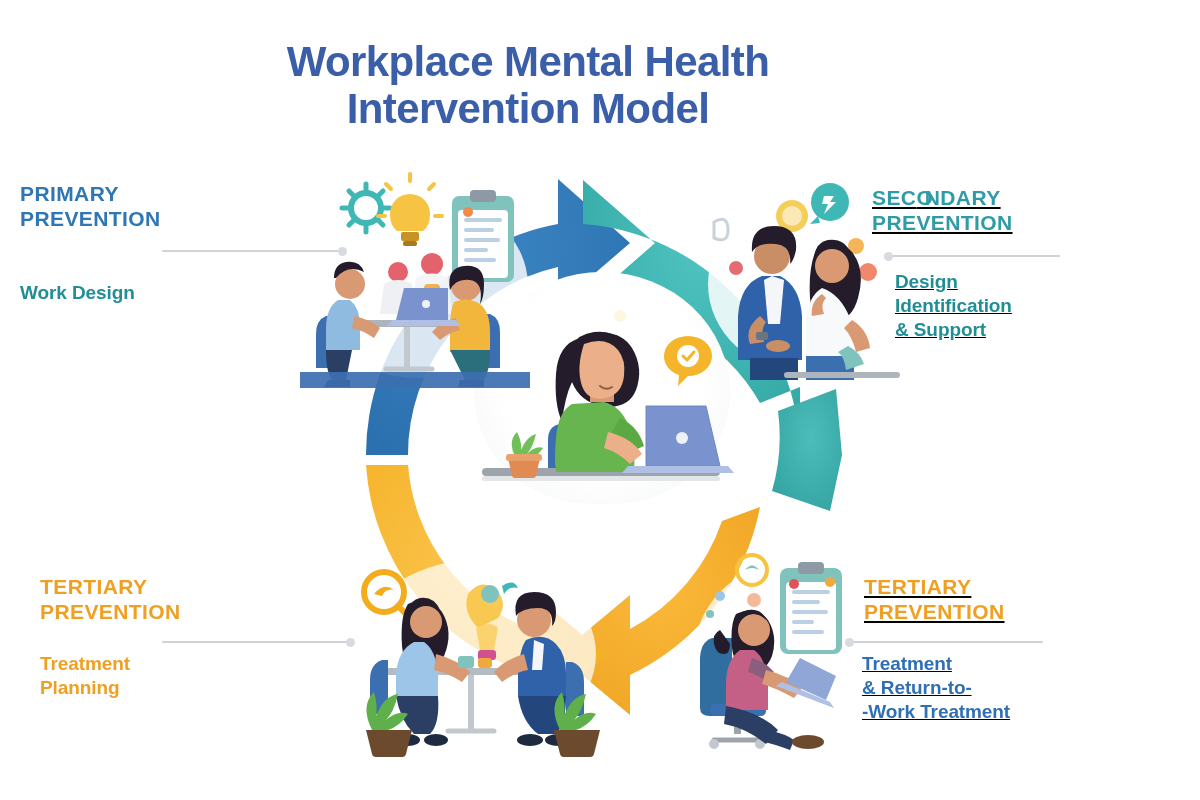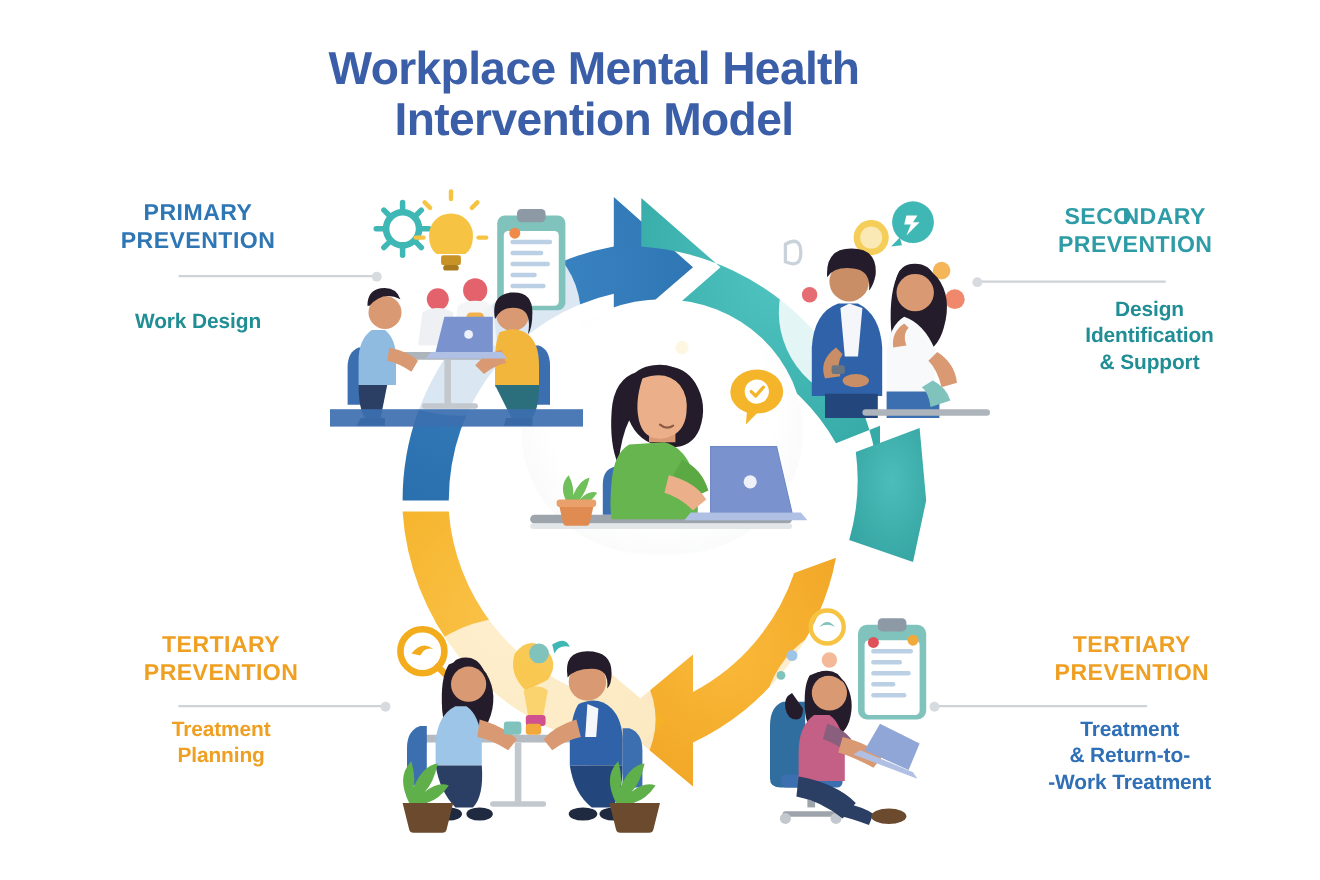--- a/index.html
+++ b/index.html
@@ -7,21 +7,21 @@
     width:1200px;height:800px;
     background:#ffffff;
     font-family:"Liberation Sans",sans-serif;
     overflow:hidden;
     position:relative;
   }
   #stage{position:absolute;inset:0;}
 
   
   .title{
-    position:absolute;left:12px;top:38px;width:1056px;
+    position:absolute;left:0;top:38px;width:1056px;
     text-align:center;
     font-size:42px;font-weight:bold;
     line-height:1.12;
     color:#3B5EA8;
     letter-spacing:-0.6px;
   }
 
   
   .ring{position:absolute;left:330px;top:155px;width:540px;height:600px;}
   .ring svg{display:block;width:540px;height:600px;overflow:visible;}
@@ -42,22 +42,22 @@
   
   .label{position:absolute;}
   .label .kicker{
     font-size:21px;font-weight:bold;line-height:1.18;
     letter-spacing:.4px;
   }
   .label .sub{
     font-size:19px;font-weight:bold;line-height:1.25;
     letter-spacing:-0.1px;
   }
-  .label.right{text-align:center;}
-  .label.left{text-align:center;}
+  .label.right{text-align:left;text-decoration:underline;}
+  .label.left{text-align:left;}
 
   .connector{position:absolute;height:10px;}
   .connector .bar{
     position:absolute;top:4px;height:2px;background:#cfd2d6;border-radius:2px;
   }
   .connector .dot{
     position:absolute;top:1px;width:9px;height:9px;border-radius:50%;
     background:#d7dade;
   }
 

